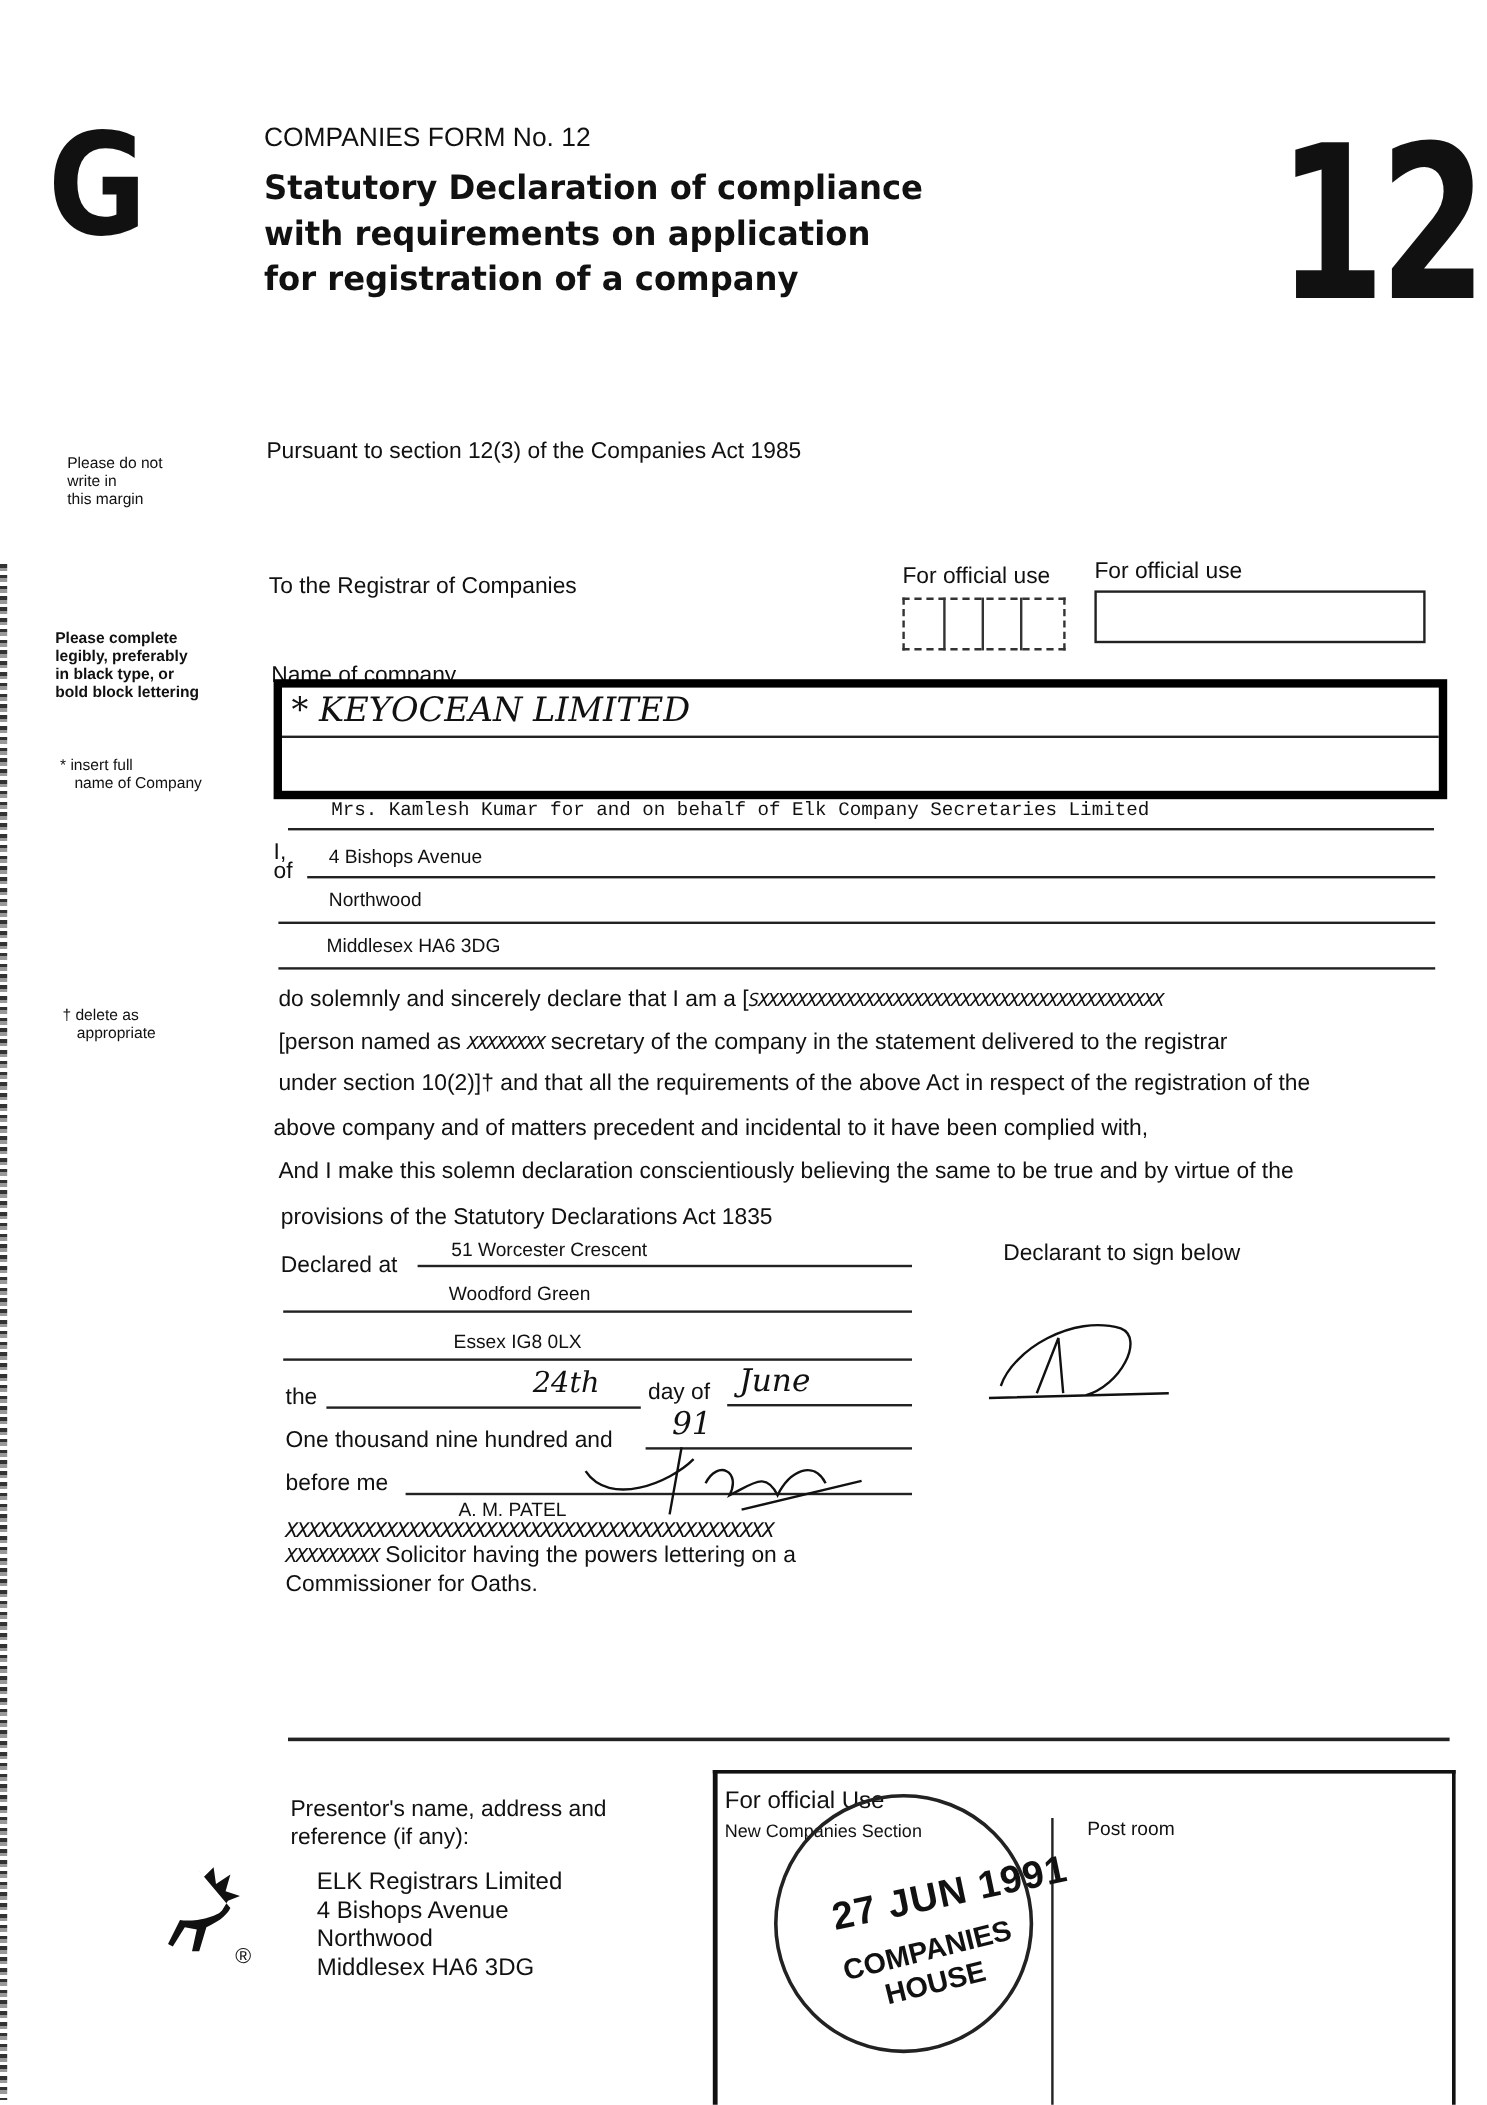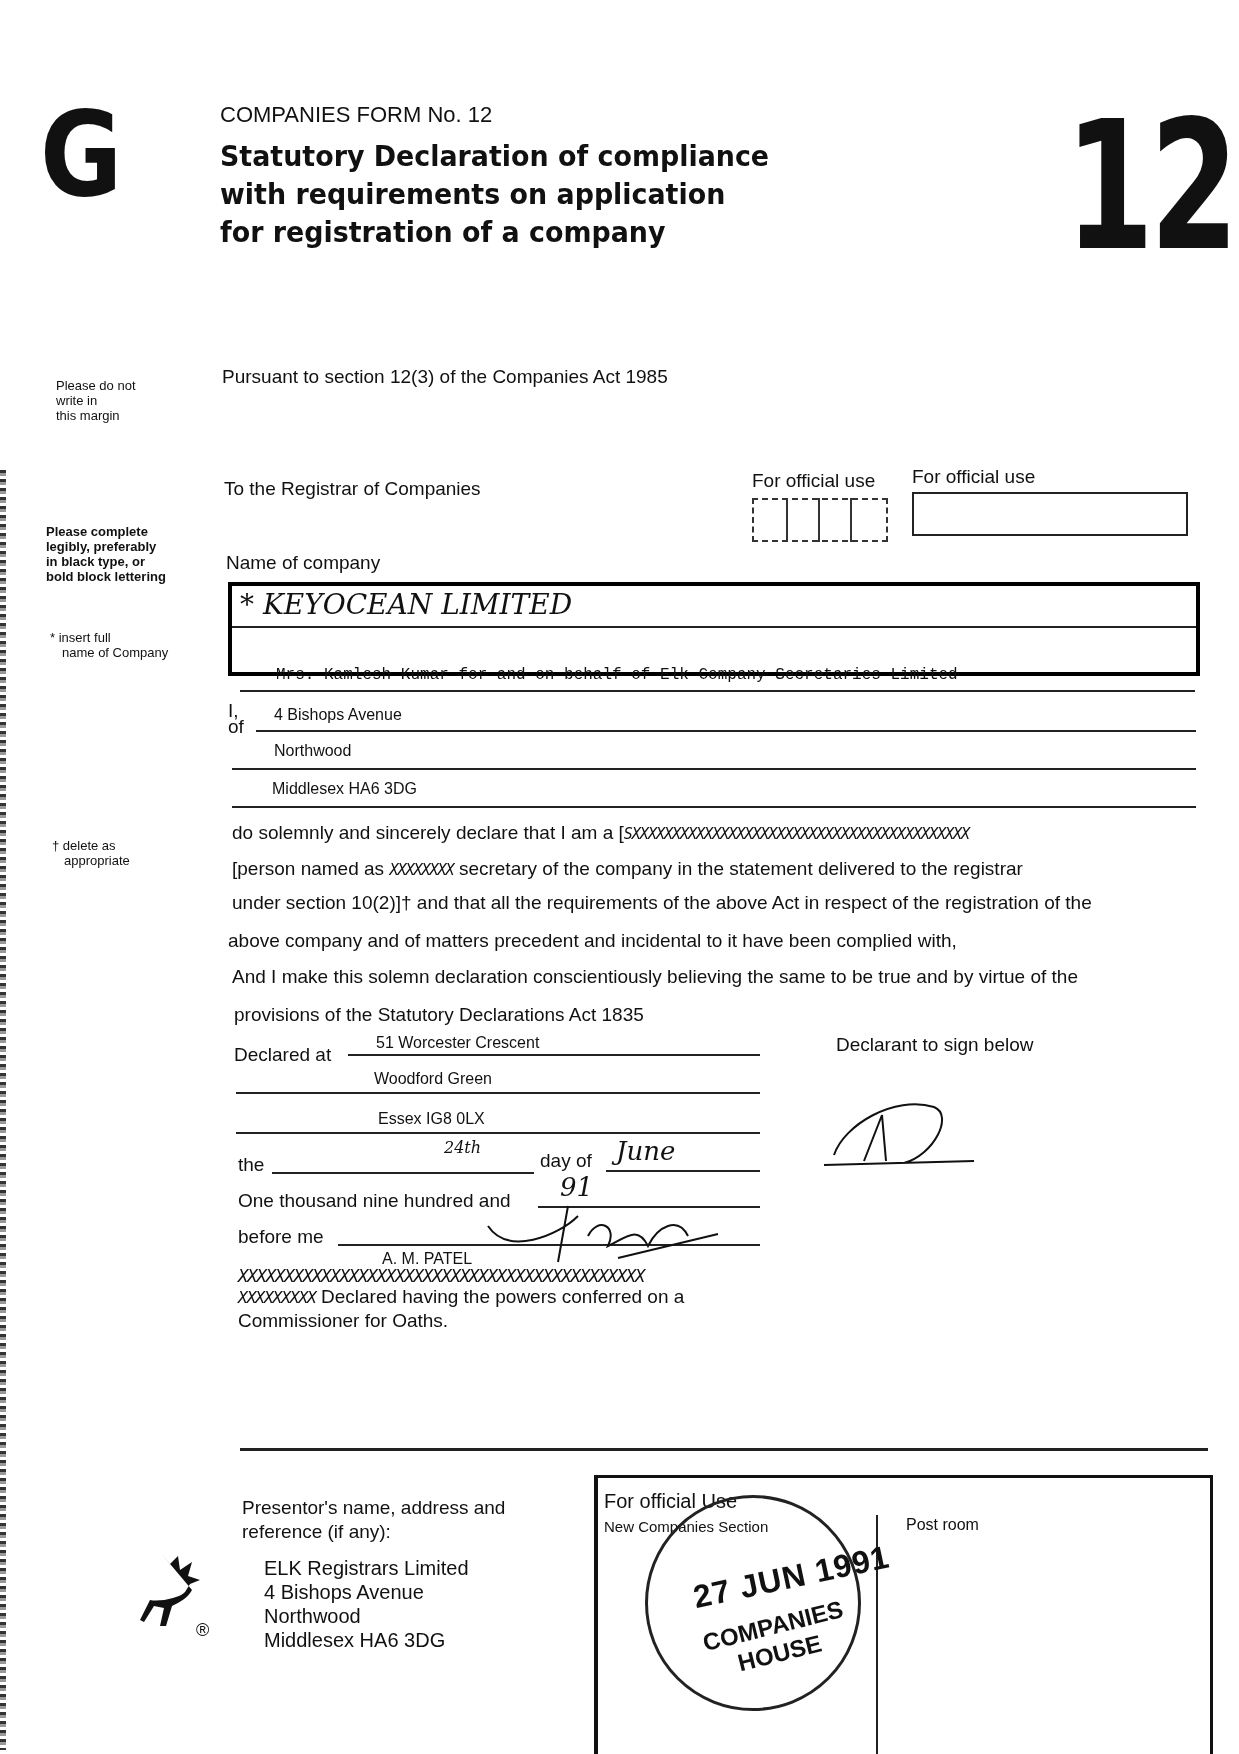--- a/index.html
+++ b/index.html
@@ -17,21 +17,21 @@
   .margin-note { font-size:13px; line-height:15px; }
   .margin-note.bold { font-weight:bold;margin-top:16px; }
   .body-text { font-size:19px; }
   .fill { font-size:16px; }
   .hline { position:absolute; height:0; border-top:2px solid #222; }
   .official-label { font-size:19px; }
   .dashbox { position:absolute; border:2px dashed #333; }
   .dashbox .div { position:absolute; top:-2px; bottom:-2px; border-left:2px solid #333; }
   .solidbox { position:absolute; border:2px solid #222; }
   .name-box { position:absolute; left:228px; top:566px; width:964px; height:86px;
-              border:4px solid #000000;margin-top:16px; }
+              border:7px solid #000000; }
   .name-box .mid { position:absolute; left:0; right:0; top:40px; border-top:2px solid #222; }
   .handwriting { font-family:"DejaVu Serif", serif; font-style:italic; color:#111; }
   .struck { font-family:"DejaVu Sans Mono", monospace; font-size:15px; letter-spacing:-1px; font-style:italic; }
   .footer-box { position:absolute; left:594px; top:1475px; width:612px; height:290px;
                 border-left:4px solid #111; border-top:3px solid #111; border-right:3px solid #111; }
   .footer-divider { position:absolute; left:876px; top:1515px; height:240px; border-left:2px solid #222; }
   .stamp { position:absolute; left:645px; top:1495px; width:210px; height:210px;
            border:3px solid #222; border-radius:50%; }
   .stamp-date { position:absolute; left:690px; top:1580px; font-size:32px; font-weight:bold;
                 transform:rotate(-12deg); transform-origin:left top; letter-spacing:1px; }
@@ -123,39 +123,39 @@
 <div class="abs fill" style="left:378px; top:1110px;">Essex IG8 0LX</div>
 <div class="hline" style="left:236px; top:1132px; width:524px;"></div>
 
 <div class="abs body-text" style="left:836px; top:1034px;">Declarant to sign below</div>
 <svg class="abs" style="left:824px; top:1095px;" width="160" height="80">
   <path d="M10 60 C 20 30, 70 0, 110 12 C 130 20, 110 60, 80 68 M 40 66 L 58 20 L 62 66 M 0 70 L 150 66" stroke="#111" stroke-width="2" fill="none"></path>
 </svg>
 
 <div class="abs body-text" style="left:238px; top:1154px;">the</div>
 <div class="hline" style="left:272px; top:1172px; width:262px;"></div>
-<div class="abs handwriting" style="left:444px; top:1138px; font-size:16px;">24th</div>
+<div class="abs handwriting" style="left:444px; top:1138px; font-size:24px;">24th</div>
 <div class="abs body-text" style="left:540px; top:1150px;">day of</div>
 <div class="hline" style="left:606px; top:1170px; width:154px;"></div>
 <div class="abs handwriting" style="left:616px; top:1136px; font-size:26px;">June</div>
 
 <div class="abs body-text" style="left:238px; top:1190px;">One thousand nine hundred and</div>
 <div class="hline" style="left:538px; top:1206px; width:222px;"></div>
 <div class="abs handwriting" style="left:560px; top:1172px; font-size:26px;">91</div>
 
 <div class="abs body-text" style="left:238px; top:1226px;">before me</div>
 <div class="hline" style="left:338px; top:1244px; width:422px;"></div>
 <svg class="abs" style="left:468px; top:1196px;" width="260" height="70">
   <path d="M20 30 C 40 60, 90 40, 110 20 M 100 10 L 90 66 M 120 40 C 130 20, 150 30, 140 50 C 160 40, 170 30, 180 50 C 190 30, 210 20, 220 40 M 150 62 L 250 38" stroke="#111" stroke-width="2" fill="none"></path>
 </svg>
 
 <div class="abs fill" style="left:382px; top:1250px;">A. M. PATEL</div>
 <div class="abs struck" style="left:238px; top:1266px; font-size:17px; white-space:nowrap;">XXXXXXXXXXXXXXXXXXXXXXXXXXXXXXXXXXXXXXXXXXXX</div>
 <div class="abs body-text" style="left:238px; top:1286px; white-space:nowrap;">
-  <span class="struck" style="font-size:16px;">XXXXXXXXX</span><span> Declared having the powers conferred on a</span>
+  <span class="struck" style="font-size:16px;">XXXXXXXXX</span><span> Solicitor having the powers lettering on a</span>
 </div>
 <div class="abs body-text" style="left:238px; top:1310px;">Commissioner for Oaths.</div>
 
 <div class="hline" style="left:240px; top:1448px; width:968px; border-top-width:3px;"></div>
 
 <div class="abs body-text" style="left:242px; top:1496px; line-height:24px;">
   <div>Presentor's name, address and</div>
   <div>reference (if any):</div>
 </div>
 <div class="abs" style="left:264px; top:1556px; font-size:20px; line-height:24px;">

